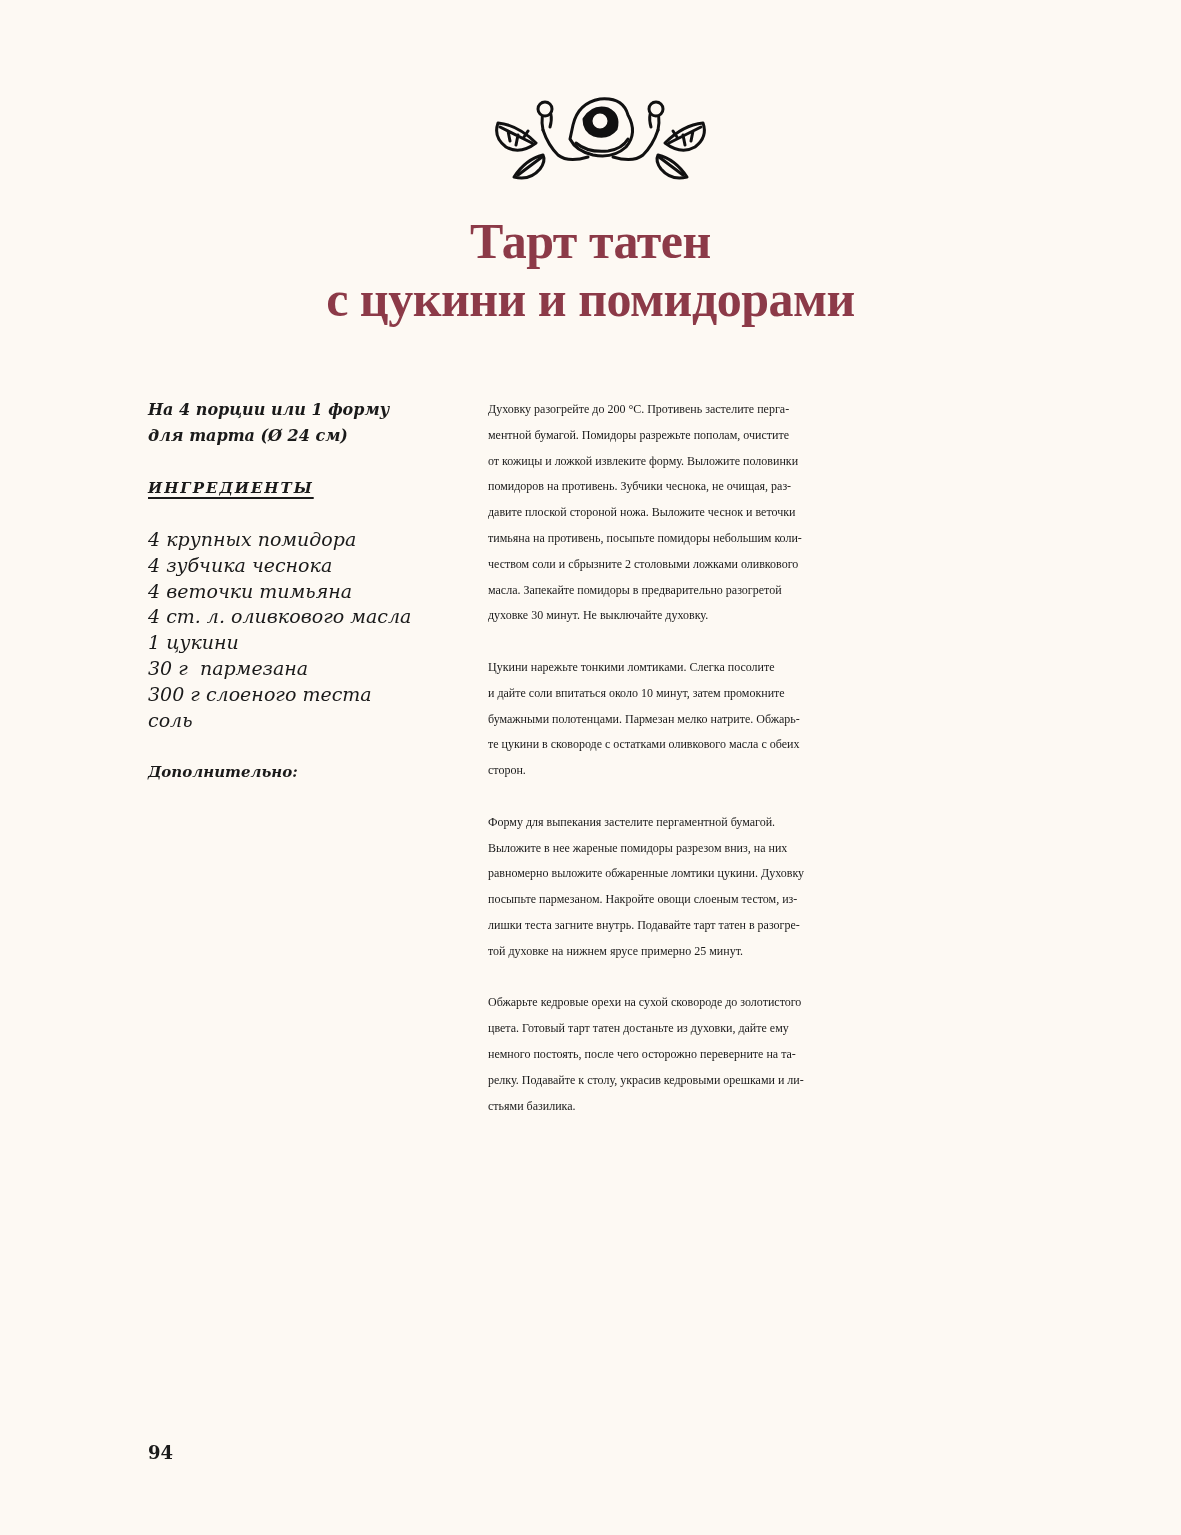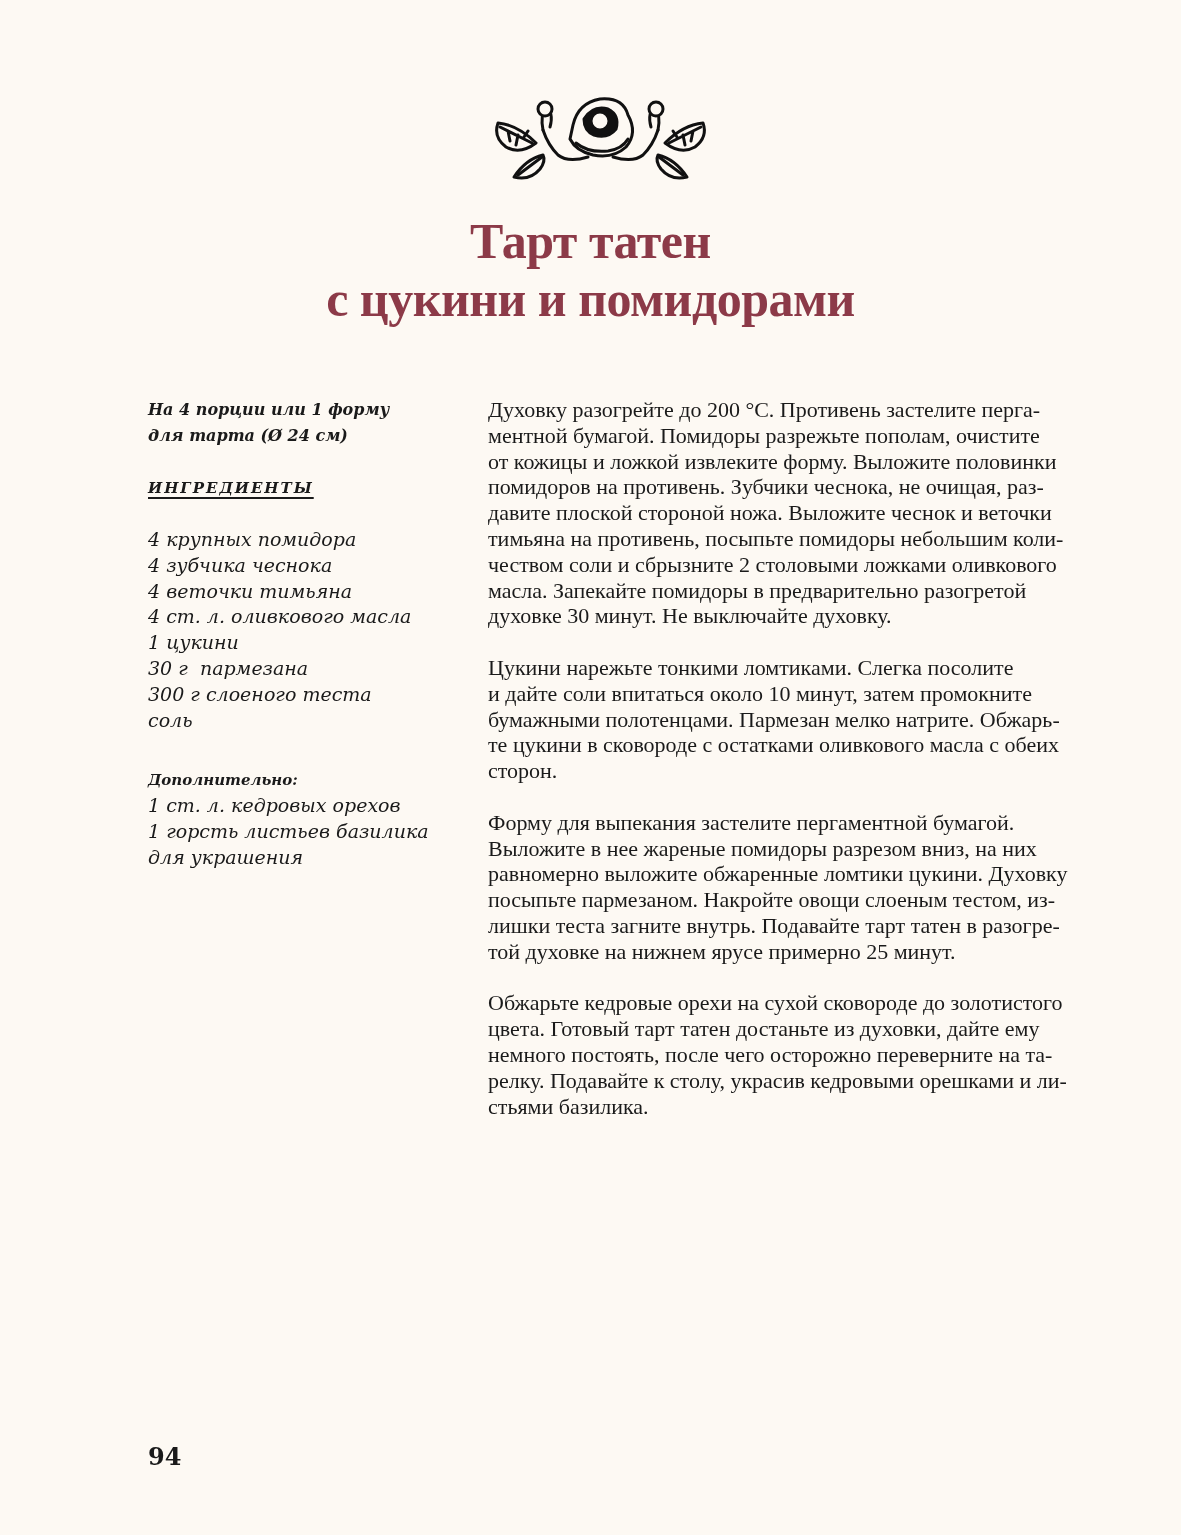--- a/index.html
+++ b/index.html
@@ -37,33 +37,33 @@
     font-style: italic; font-weight: bold; font-size: 15px; line-height: 26px;
     letter-spacing: 2px; text-decoration: underline; text-underline-offset: 4px;
     text-decoration-thickness: 2px;
   }
   .ing-list, .extra-list {
     list-style: none; margin: 0; padding: 0;
     font-style: italic; font-size: 19px; line-height: 25.8px;
   }
   .ing-list { margin-top: 26px; }
   .extra-head {
-    margin-top: 34px;
+    margin-top: 26px;
     font-style: italic; font-weight: bold; font-size: 15px; line-height: 26px;
   }
   .right-col {
     position: absolute; left: 488px; top: 397px; width: 570px;
     font-family: "Liberation Serif", serif;
-    font-size: 22px; line-height: 25.8px;
+    font-size: 12px; line-height: 25.8px;
   }
   .right-col p { margin: 0 0 25.8px 0; }
   .right-col .ln { display: block; white-space: nowrap; }
   .page-num {
     position: absolute; left: 148px; top: 1442px;
-    font-family: "DejaVu Serif", serif; font-weight: bold; font-size: 24px;
+    font-family: "DejaVu Serif", serif; font-weight: bold; font-size: 18px;
   }
 </style>
 </head>
 <body>
 
 <div class="ornament">
   <svg viewBox="0 0 225 100" width="225" height="100">
     <g fill="none" stroke="#111" stroke-width="3" stroke-linecap="round" stroke-linejoin="round">
 
       <path d="M85 40 Q90 18 112 14 Q135 12 140 30 Q150 48 138 62 Q125 74 105 70 Q88 66 82 54 Z" fill="#fdf9f3"></path>
@@ -105,25 +105,20 @@
     <li>4 крупных помидора</li>
     <li>4 зубчика чеснока</li>
     <li>4 веточки тимьяна</li>
     <li>4 ст. л. оливкового масла</li>
     <li>1 цукини</li>
     <li style="white-space:pre">30 г  пармезана</li>
     <li>300 г слоеного теста</li>
     <li>соль</li>
   </ul>
   <div class="extra-head">Дополнительно:</div>
-  <ul class="extra-list">
-    <li>1 ст. л. кедровых орехов</li>
-    <li>1 горсть листьев базилика</li>
-    <li>для украшения</li>
-  </ul>
 </div>
 
 <div class="right-col">
   <p>
     <span class="ln">Духовку разогрейте до 200 °C. Противень застелите перга-</span>
     <span class="ln">ментной бумагой. Помидоры разрежьте пополам, очистите</span>
     <span class="ln">от кожицы и ложкой извлеките форму. Выложите половинки</span>
     <span class="ln">помидоров на противень. Зубчики чеснока, не очищая, раз-</span>
     <span class="ln">давите плоской стороной ножа. Выложите чеснок и веточки</span>
     <span class="ln">тимьяна на противень, посыпьте помидоры небольшим коли-</span>

